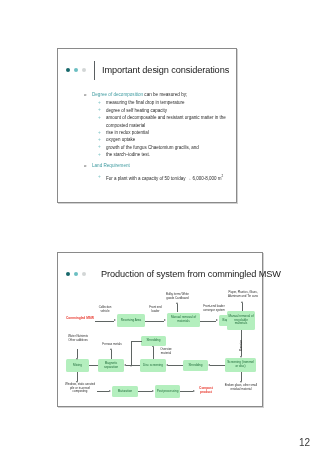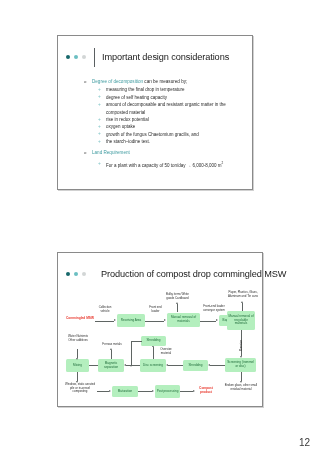--- a/index.html
+++ b/index.html
@@ -18,21 +18,21 @@
   .page { position: absolute; inset: 0; }
 
   
   .slide {
     position: absolute;
     background: #ffffff;
     border: 1px solid #8a8a8a;
     box-shadow: 1px 1px 0 rgba(0,0,0,0.18);
     box-sizing: border-box;
   }
-  #slide-1 { left: 57px; top: 35px; width: 196px; height: 155px; }
+  #slide-1 { left: 57px; top: 48px; width: 180px; height: 155px; }
   #slide-2 { left: 57px; top: 252px; width: 206px; height: 155px; }
 
   
   .slide-header {
     position: absolute;
     left: 8px;
     top: 8px;
     right: 6px;
     height: 26px;
     display: flex;
@@ -258,21 +258,21 @@
 
   <div class="slide" id="slide-2">
 
     <div class="slide-header">
       <div class="dots">
         <span class="dot dot-1"></span>
         <span class="dot dot-2"></span>
         <span class="dot dot-3"></span>
       </div>
       <div class="title-rule"></div>
-      <div class="slide-title">Production of compost drop commingled MSW</div>
+      <div class="slide-title">Production of system from commingled MSW</div>
     </div>
 
     <div class="diagram">
 
       <div class="dg-term" style="left:2px; top:28px; width:28px;">Commingled MSW</div>
 
       <div class="dg-note" style="left:30px; top:17px; width:22px;">Collection vehicle</div>
       <div class="arrow-h" style="left:31px; top:31.5px; width:19px;"></div>
       <div class="arrow-head ah-right" style="left:50px; top:30px;"></div>
 

